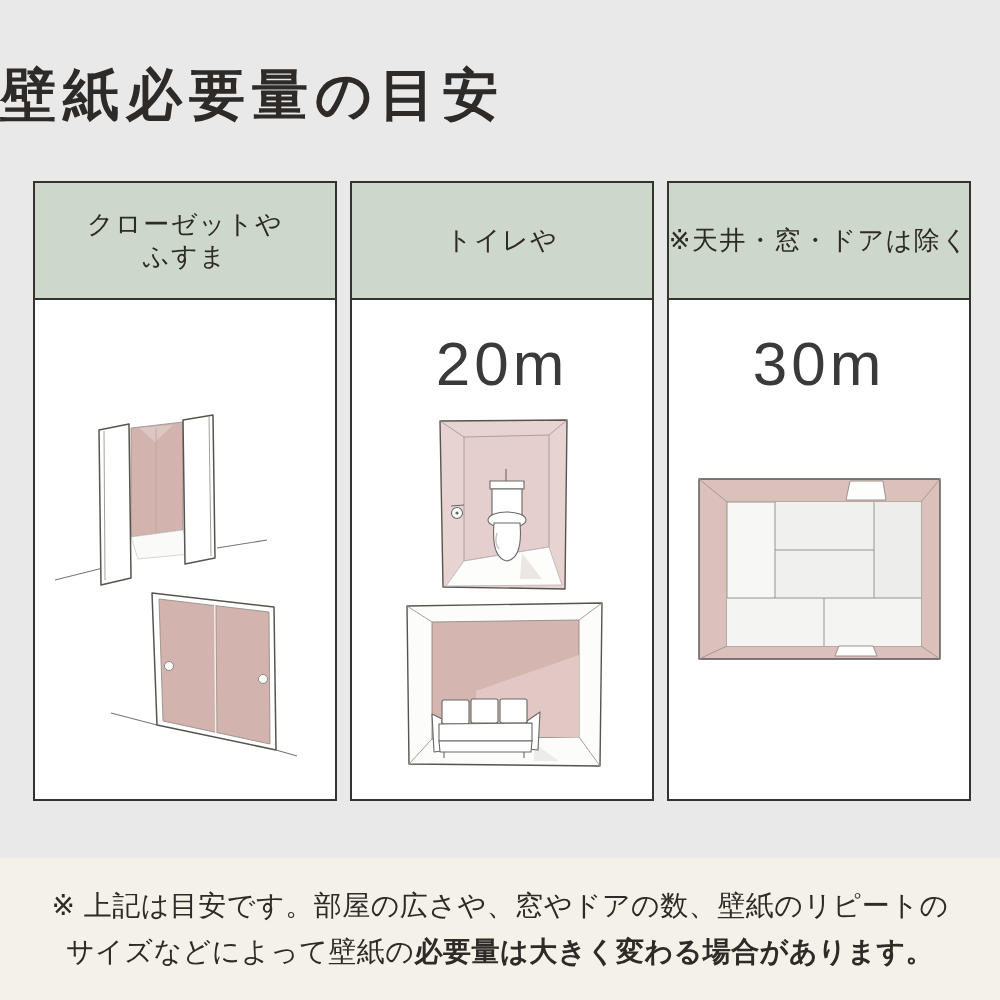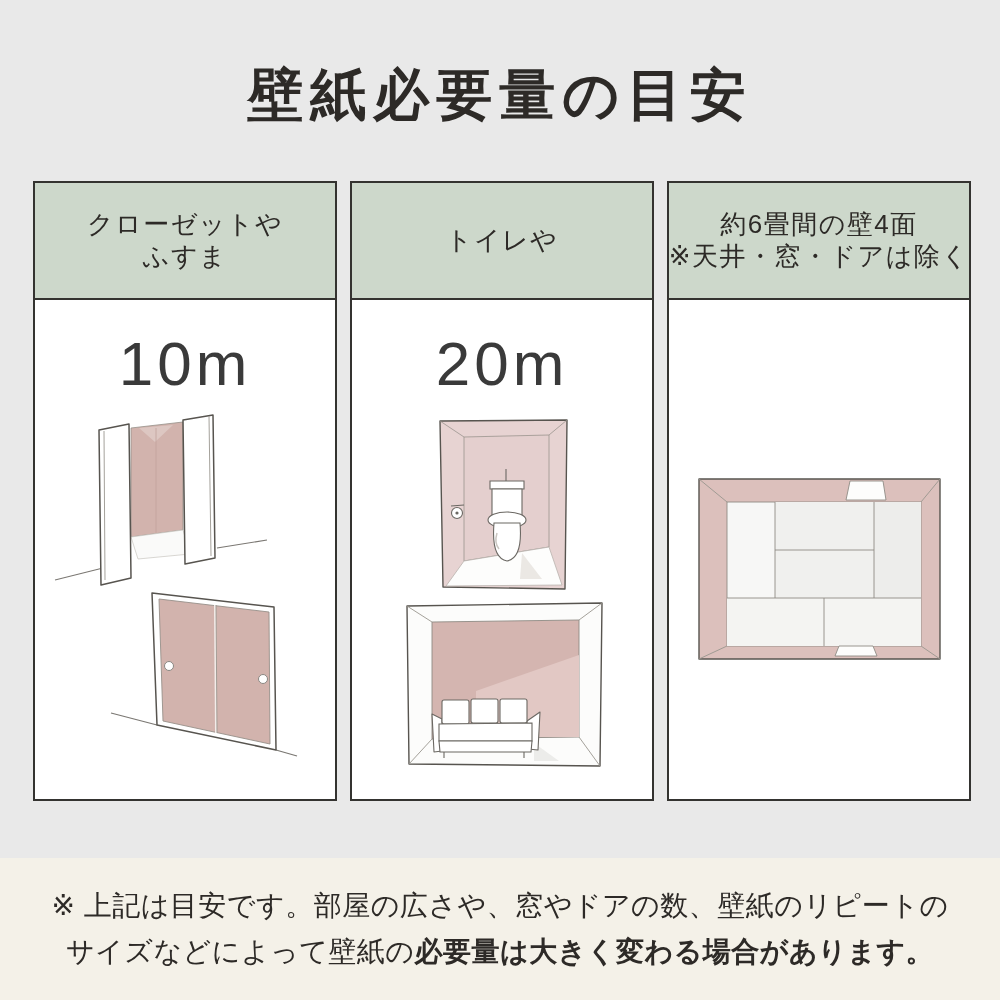--- a/index.html
+++ b/index.html
@@ -11,21 +11,20 @@
     overflow: hidden;
   }
   .canvas {
     position: absolute; inset: 0;
     width: 1000px; height: 1000px;
     background: #e9e9e9;
   }
   .title {
     position: absolute;
     top: 58px; left: 0; width: 1000px;
-    text-align: center;
     font-size: 56px;
     font-weight: 700;
     letter-spacing: 7px;
     color: #2d2a27;
   }
   .panels {
     position: absolute;
     top: 181px; left: 33px;
     display: flex;
     gap: 13px;
@@ -86,21 +85,20 @@
 
   <div class="title">壁紙必要量の目安</div>
 
   <div class="panels">
 
     <div class="panel">
       <div class="panel-header">
         <div class="line1">クローゼットや</div>
         <div class="line2">ふすま</div>
       </div>
-      <div class="panel-value">10m</div>
 
       <svg class="illus" style="left:6px; top:215px;" width="290" height="195" viewBox="0 0 290 195">
 
         <path d="M14,182 L62,170" stroke="#7a7772" stroke-width="1.2" fill="none"></path>
         <path d="M176,150 L226,142" stroke="#7a7772" stroke-width="1.2" fill="none"></path>
 
         <path d="M90,30 L142,24 L142,132 L90,139 Z" fill="#d2b3ad" stroke="#969089" stroke-width="0.8"></path>
         <path d="M98,30 L132,27 L114,44 Z" fill="#ddc7c2"></path>
         <path d="M115,30 L115,136" stroke="#c1a29c" stroke-width="0.8"></path>
 
@@ -180,23 +178,23 @@
         <rect x="77" y="106" width="27" height="24" rx="2" fill="#ffffff" stroke="#6b6863" stroke-width="1.1"></rect>
         <rect x="106" y="106" width="27" height="24" rx="2" fill="#ffffff" stroke="#6b6863" stroke-width="1.1"></rect>
         <path d="M45,131 L138,130 L138,148 L45,148 Z" fill="#ffffff" stroke="#6b6863" stroke-width="1.1"></path>
         <path d="M45,148 L138,148 L137,159 L46,159 Z" fill="#ffffff" stroke="#6b6863" stroke-width="1.1"></path>
         <path d="M50,159 L50,165 M130,159 L130,165" stroke="#6b6863" stroke-width="1.1"></path>
       </svg>
     </div>
 
     <div class="panel">
       <div class="panel-header">
-        <div class="line1">約6畳間の壁4面</div>
         <div class="line2">※天井・窓・ドアは除く</div>
       </div>
+      <div class="panel-value">30m</div>
 
       <svg class="illus" style="left:20px; top:270px;" width="272" height="222" viewBox="0 0 272 222">
 
         <path d="M10,26 L251,26 L251,206 L10,206 Z" fill="#dcc0bc" stroke="#57544f" stroke-width="1.4" stroke-linejoin="round"></path>
 
         <path d="M38,49 L232,49 L232,193 L38,193 Z" fill="#f7f7f6" stroke="#8f8b85" stroke-width="0.9"></path>
 
         <rect x="86" y="49" width="99" height="96" fill="#f0f0ee"></rect>
         <rect x="185" y="49" width="47" height="96" fill="#ededeb"></rect>
         <rect x="38" y="145" width="194" height="48" fill="#f4f4f2"></rect>

